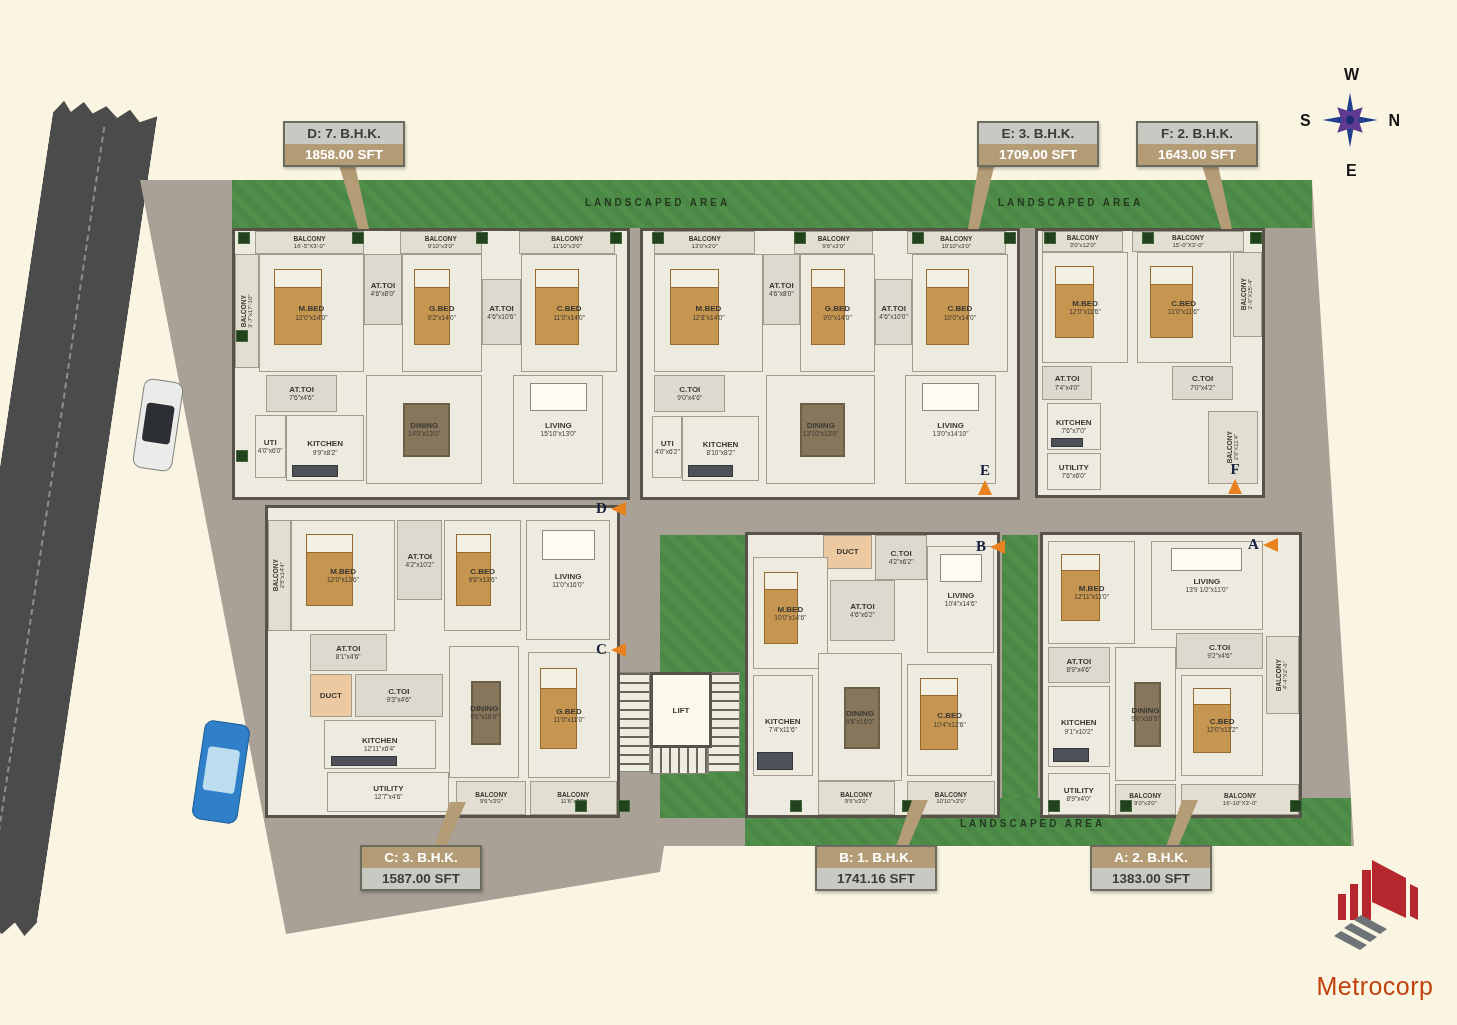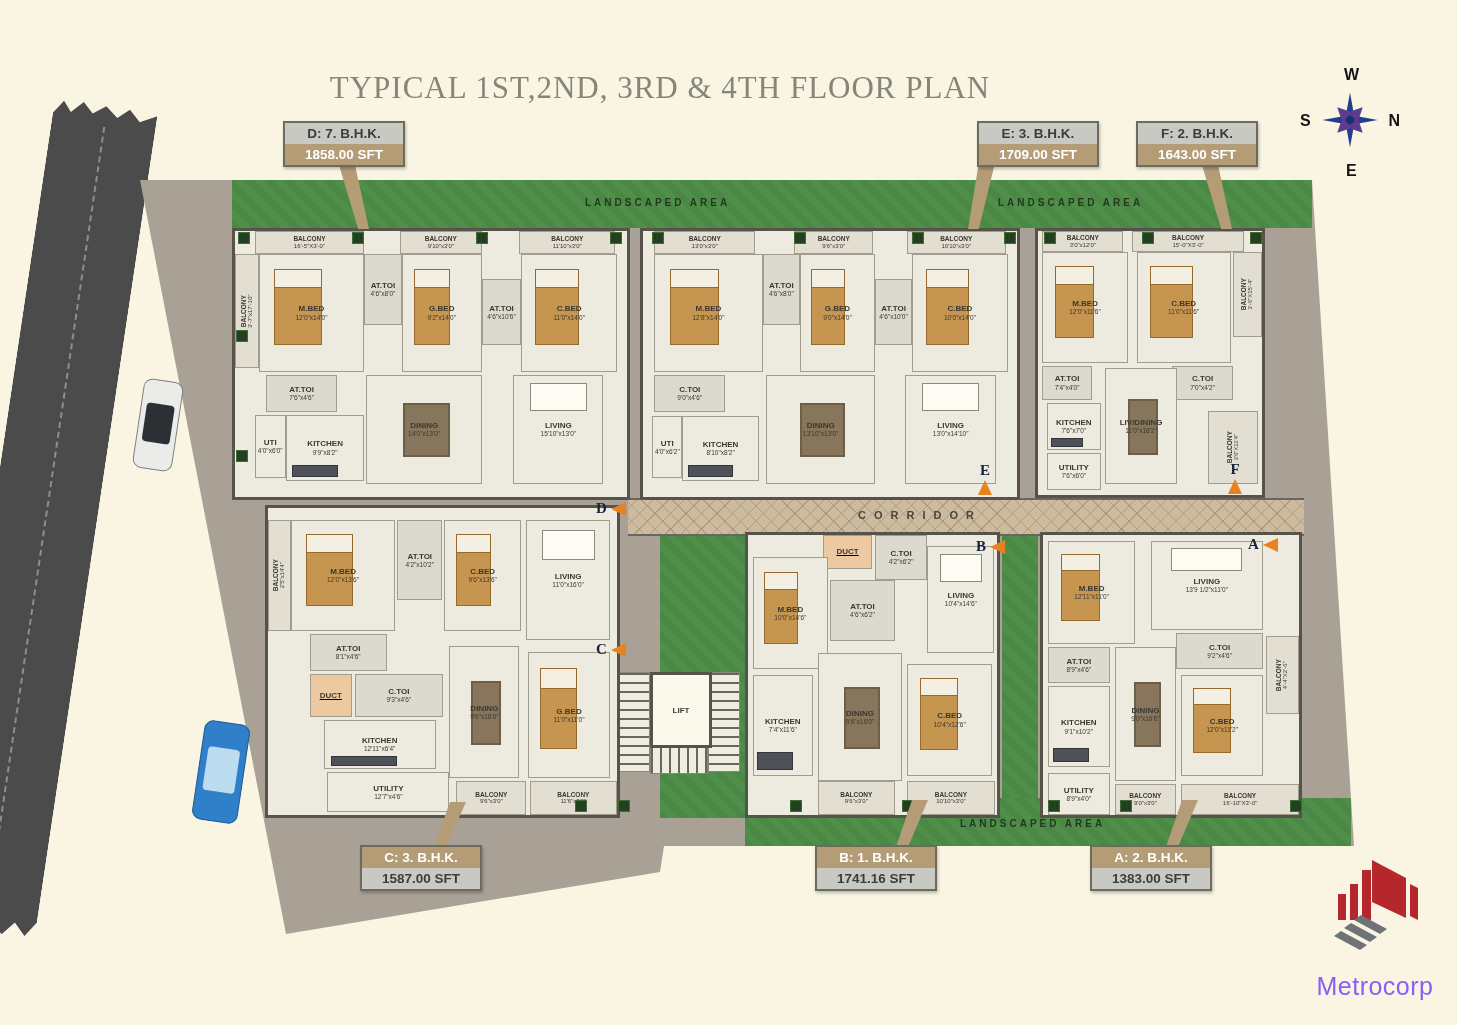--- a/index.html
+++ b/index.html
@@ -47,21 +47,21 @@
   .st-v{background-image:repeating-linear-gradient(90deg,#6b665c 0 2px,transparent 2px 9px);}
   
   .unit{position:absolute;background:#edebe0;border:3px solid #57524a;box-sizing:border-box;z-index:5;}
   .rm{position:absolute;background:#edebe0;border:1px solid #a29c8f;box-sizing:border-box;overflow:hidden;
       display:flex;flex-direction:column;align-items:center;justify-content:center;text-align:center;}
   .rm .rn{font-size:8px;font-weight:bold;color:#3b3831;line-height:1.15;z-index:2;}
   .rm .rd{font-size:6.5px;color:#3b3831;line-height:1.15;z-index:2;}
   .rm--bal{background:#e2ded1;}
   .rm--bal .rn{font-size:6.5px}.rm--bal .rd{font-size:6px}
   .rm--toi{background:#dcd9cf;}
-  .rm--duct{background:#ecc9a0;text-decoration:underline;}
+  .rm--duct{background:#ecc9a0;}
   .vw{display:flex;flex-direction:column;align-items:center;transform:rotate(-90deg);white-space:nowrap;}
   .f-bed:before{content:"";position:absolute;left:14%;top:12%;width:44%;height:64%;background:#c6954f;border:1px solid #96692f;z-index:1;}
   .f-bed:after{content:"";position:absolute;left:14%;top:12%;width:44%;height:15%;background:#f3efe2;border:1px solid #96692f;z-index:1;}
   .f-table:before{content:"";position:absolute;left:31%;top:26%;width:38%;height:46%;background:#7d6a4e;border:2px solid #5f5038;z-index:1;opacity:.9;}
   .f-sofa:before{content:"";position:absolute;left:18%;top:7%;width:62%;height:24%;background:#fdfbf3;border:1px solid #8f897c;z-index:1;}
   .f-counter:before{content:"";position:absolute;left:6%;bottom:5%;width:58%;height:16%;background:#4e5258;border:1px solid #33363b;z-index:1;}
   .plant{position:absolute;width:10px;height:10px;background:#23411f;border:1px solid #3f6b39;z-index:7;}
   
   .marker{position:absolute;display:flex;align-items:center;gap:4px;z-index:30;}
   .marker.vert{flex-direction:column;gap:1px;}
@@ -69,28 +69,27 @@
   .arr-left{width:0;height:0;border-style:solid;border-width:7px 15px 7px 0;border-color:transparent #e8821e transparent transparent;}
   .arr-up{width:0;height:0;border-style:solid;border-width:0 7px 15px 7px;border-color:transparent transparent #e8821e transparent;}
   
   .callout{position:absolute;width:118px;border:2px solid #6b6b5f;z-index:35;box-shadow:1px 2px 3px rgba(0,0,0,.25);}
   .co-row{height:21px;line-height:21px;text-align:center;font-size:13.5px;font-weight:bold;}
   .co-gray{background:#c9c9c4;color:#3c3c38;}
   .co-tan{background:#b49c77;color:#ffffff;}
   .tail{position:absolute;background:#b49c77;z-index:34;}
   
   .logo{position:absolute;left:1305px;top:856px;width:140px;height:160px;z-index:40;text-align:center;}
-  .logo .bname{margin-top:2px;font-size:25px;color:#8b5cf6;letter-spacing:.5px;}
+  .logo .bname{margin-top:2px;font-size:25px;color:#c2410c;letter-spacing:.5px;}
 </style>
 </head>
 <body>
 
 <div class="stage">
 
-  <div class="title">TYPICAL 1ST,2ND, 3RD &amp; 4TH FLOOR PLAN</div>
 
   <div class="compass">
     <span class="cdir w">W</span>
     <span class="cdir s">S</span>
     <span class="cdir n">N</span>
     <span class="cdir e">E</span>
     <svg width="60" height="60" viewBox="0 0 100 100">
       <polygon points="50,4 57,43 96,50 57,57 50,96 43,57 4,50 43,43" fill="#203e8c"></polygon>
       <polygon points="50,20 60,40 80,50 60,60 50,80 40,60 20,50 40,40" transform="rotate(45 50 50)" fill="#5e3b8f"></polygon>
       <circle cx="50" cy="50" r="7" fill="#1b2f74"></circle>
@@ -110,23 +109,20 @@
   <div class="grass" style="left:232px;top:180px;width:1080px;height:48px"></div>
   <div class="grass gr-right" style="left:0;top:0;width:1457px;height:1025px"></div>
   <div class="grass" style="left:745px;top:798px;width:606px;height:48px"></div>
   <div class="grass" style="left:660px;top:535px;width:85px;height:283px"></div>
   <div class="grass" style="left:1002px;top:535px;width:36px;height:263px"></div>
 
   <div class="lsc" style="left:585px;top:197px">LANDSCAPED AREA</div>
   <div class="lsc" style="left:998px;top:197px">LANDSCAPED AREA</div>
   <div class="lsc" style="left:960px;top:818px">LANDSCAPED AREA</div>
 
-  <div class="corridor tile">
-    <span class="clabel">CORRIDOR</span>
-  </div>
   <div class="lift">
       <span>LIFT</span>
     </div>
   <div class="stairs st-h" style="left:618px;top:672px;width:30px;height:98px"></div>
   <div class="stairs st-h" style="left:708px;top:672px;width:30px;height:98px"></div>
   <div class="stairs st-v" style="left:650px;top:744px;width:56px;height:28px"></div>
 
   <div class="unit" style="left:232px;top:228px;width:398px;height:272px">
     <div class="rm rm--bal" style="left:5%;top:0;width:28%;height:8.5%">
         <span class="rn">BALCONY</span>
@@ -270,24 +266,20 @@
         <span class="rn">AT.TOI</span>
         <span class="rd">7'4"x4'0"</span>
       </div>
     <div class="rm rm--toi" style="left:60%;top:51%;width:27%;height:13%">
         <span class="rn">C.TOI</span>
         <span class="rd">7'0"x4'2"</span>
       </div>
     <div class="rm f-counter" style="left:4%;top:65%;width:24%;height:18%">
         <span class="rn">KITCHEN</span>
         <span class="rd">7'6"x7'0"</span>
-      </div>
-    <div class="rm f-table" style="left:30%;top:52%;width:32%;height:44%">
-        <span class="rn">LIV/DINING</span>
-        <span class="rd">11'0"x18'2"</span>
       </div>
     <div class="rm" style="left:4%;top:84%;width:24%;height:14%">
         <span class="rn">UTILITY</span>
         <span class="rd">7'6"x6'0"</span>
       </div>
     <div class="rm rm--bal" style="left:76%;top:68%;width:22%;height:28%">
         <div class="vw">
           <span class="rn">BALCONY</span>
           <span class="rd">3'6"X11'4"</span>
         </div>

